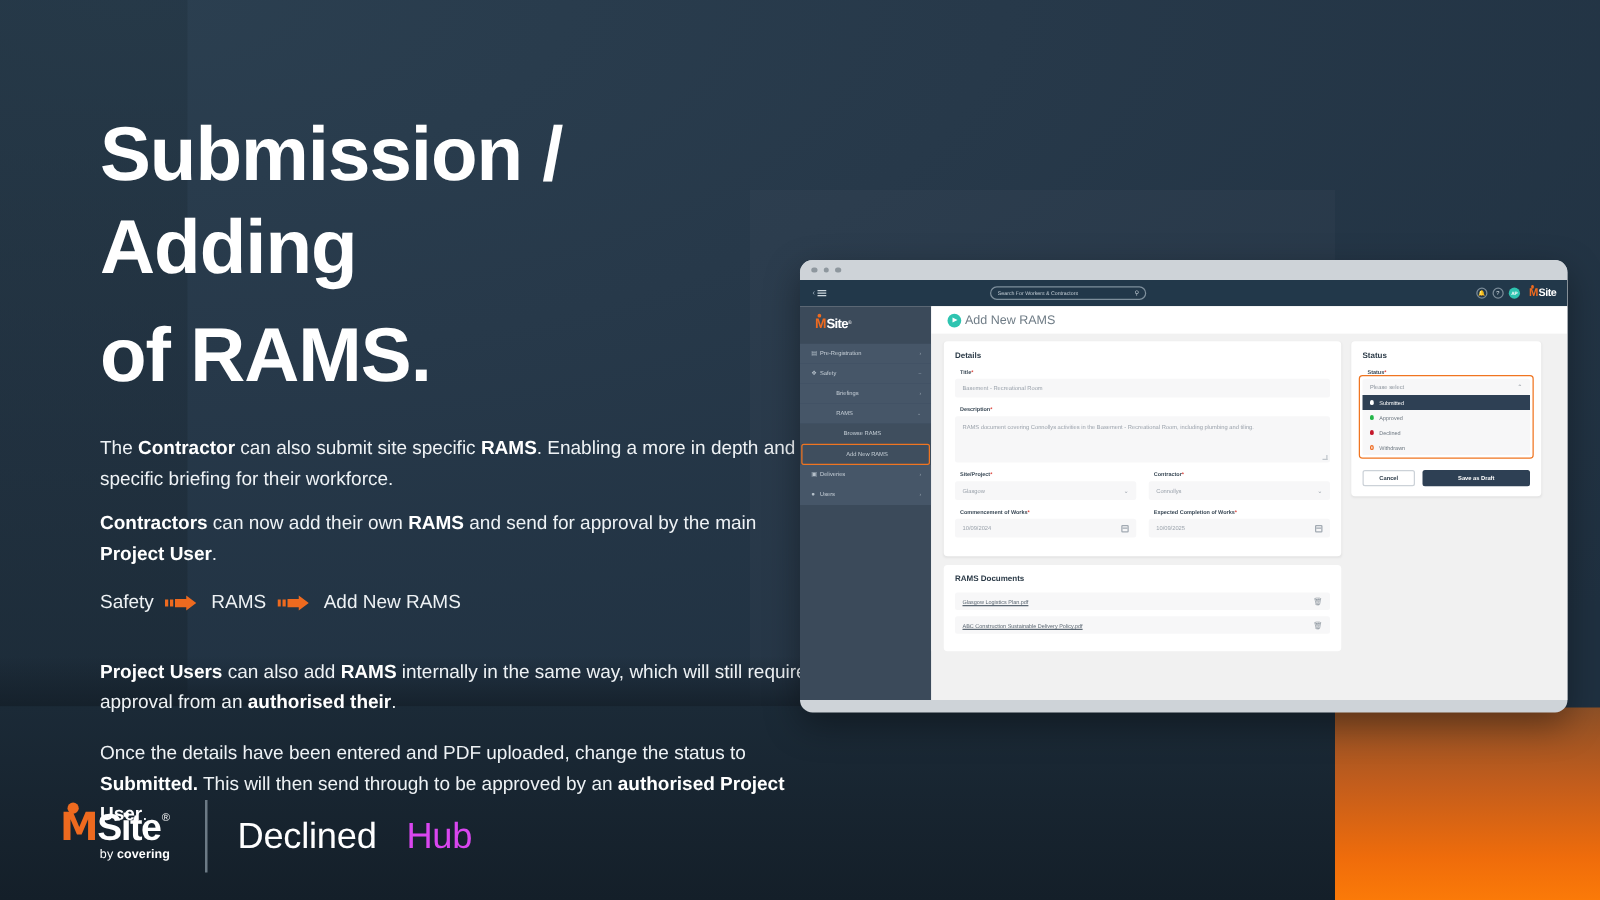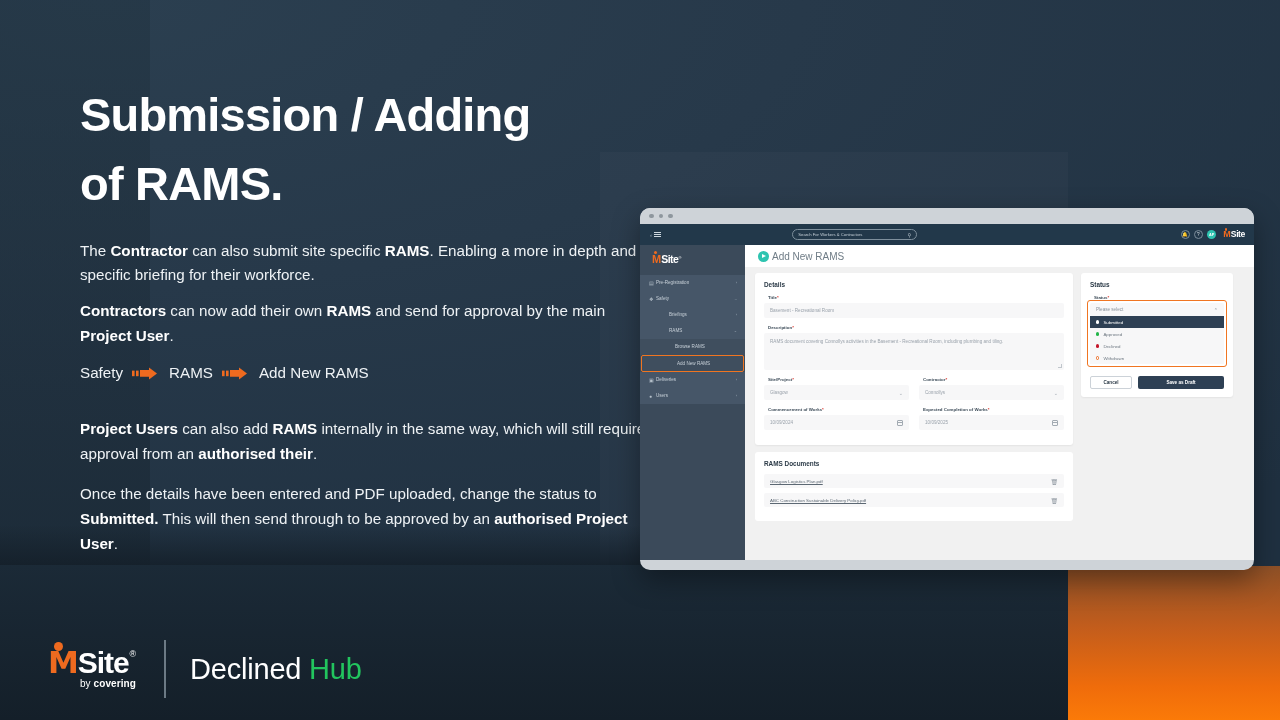--- a/index.html
+++ b/index.html
@@ -34,21 +34,21 @@
     background:linear-gradient(180deg,#1b2a37 0%,#141f29 100%);
   }
   .bg-bottombar-fade{
     position:absolute; left:0; bottom:155px; width:1068px; height:40px;
     background:linear-gradient(180deg,rgba(20,31,41,0) 0%,rgba(20,31,41,.85) 100%);
   }
 
   
   .left-col{ position:absolute; left:80px; top:86px; width:580px; z-index:5; }
   .title{
-    font-size:47px; font-weight:bold; color:#ffffff;
+    font-size:61px; font-weight:bold; color:#ffffff;
     letter-spacing:-.8px; line-height:1.22;
   }
   .title .l2{ display:block;margin-top:12px; }
   .body-block{ margin-top:26px; }
   .para{
     font-size:15.2px; color:#eef2f5; line-height:1.62; margin-bottom:16px;
     font-weight:400;
   }
   .para b{ font-weight:bold; color:#ffffff; }
   .para.tight{ margin-bottom:11px; }
@@ -76,21 +76,21 @@
   .ms-dot{
     position:absolute; left:6px; top:-7px; width:9px; height:9px; border-radius:50%;
     background:#ee6a1f;
   }
   .ms-by{
     font-size:10px; color:#ffffff; text-align:right; margin-top:2px; letter-spacing:.1px;
   }
   .ms-by b{ font-weight:bold; }
   .divider-v{ width:2px; height:58px; background:#6c7a85; margin:0 24px 0 28px; }
   .training{ font-size:29px; color:#ffffff; letter-spacing:-.2px; }
-  .training .hub{ color:#22c55e; }
+  .training .hub{ color:#d946ef;margin-left:16px; }
 
   
   .app-window{
     position:absolute; left:640px; top:208px; width:614px; height:362px;
     background:#ced3d8; border-radius:10px; z-index:7;
     box-shadow:0 10px 28px rgba(0,0,0,.36);
     overflow:hidden;
   }
   .win-chrome{
     height:16px; background:#ced3d8; display:flex; align-items:center; padding-left:9px; gap:5px;

